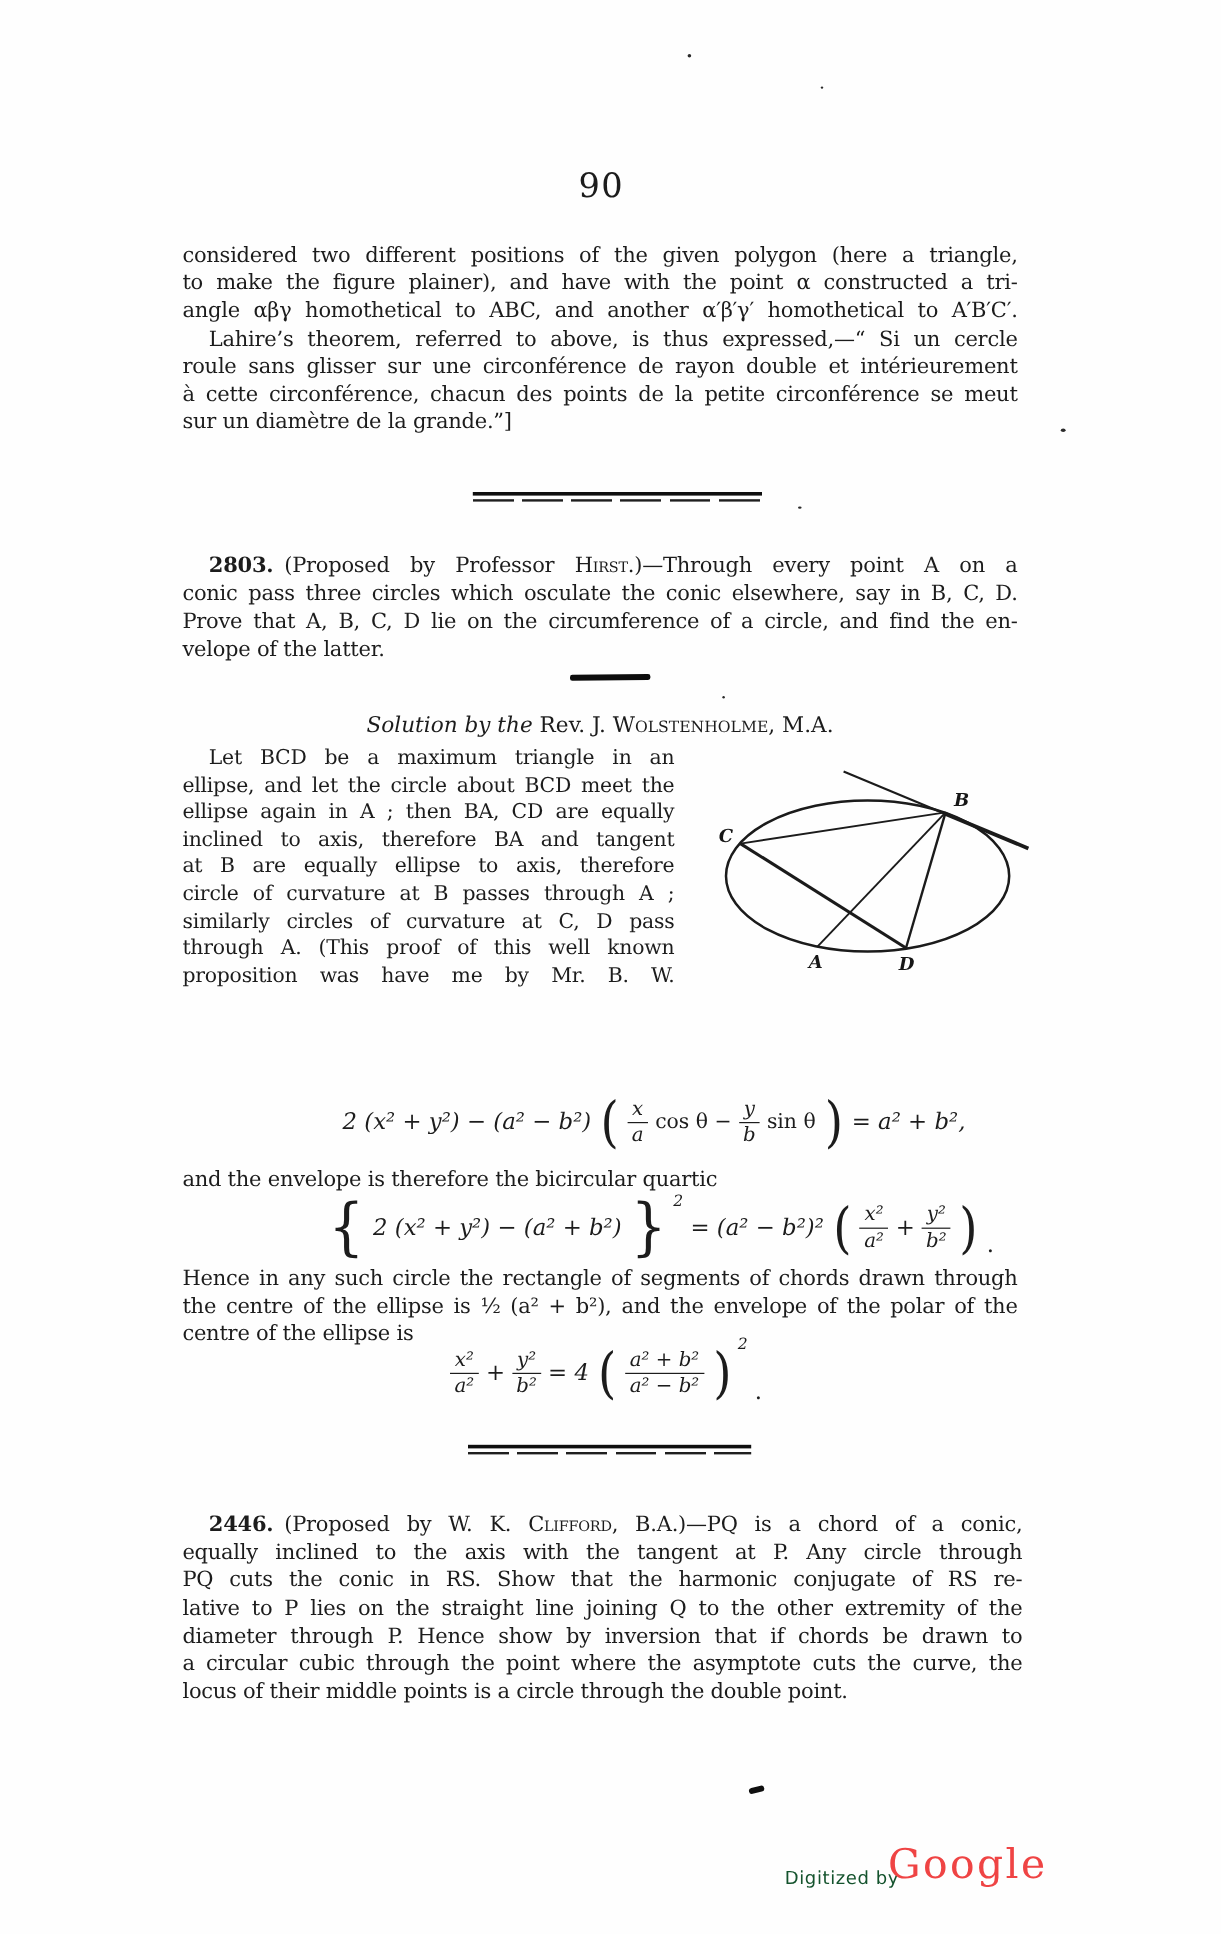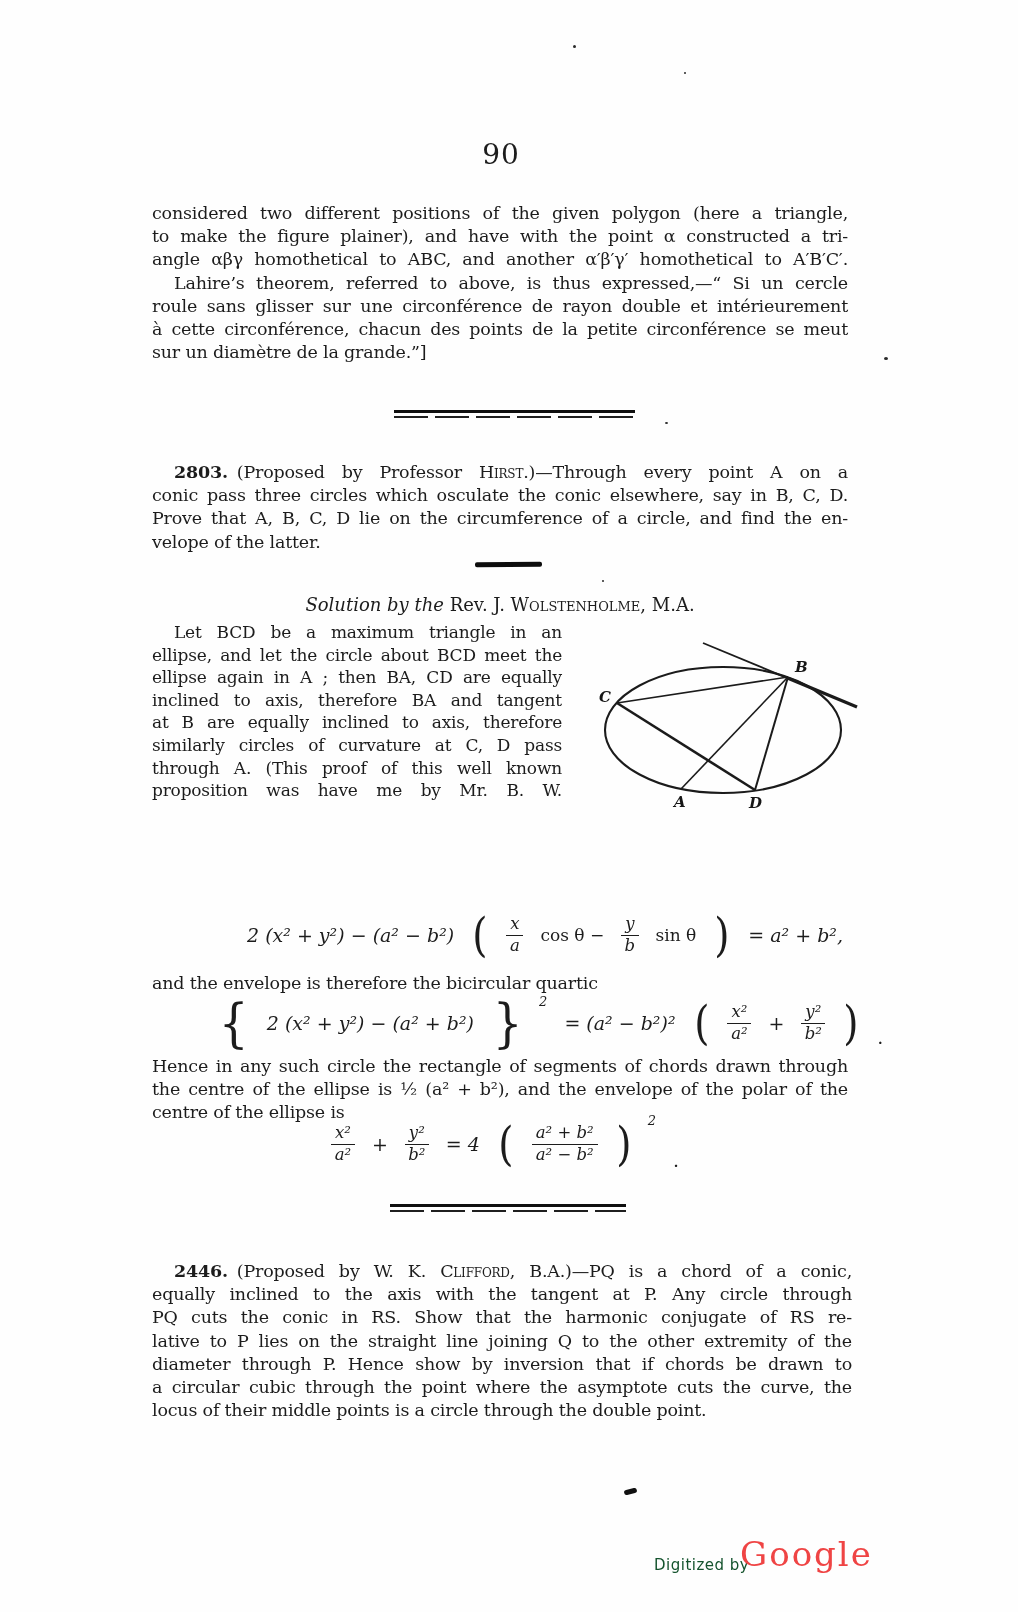--- a/index.html
+++ b/index.html
@@ -24,21 +24,21 @@
   
   .rule-double{position:absolute;}
   .rule-double .r1{height:2.6px;background:#0f0f0f;}
   .rule-double .r2{height:1.6px;margin-top:3.4px;
       background:repeating-linear-gradient(90deg,#1f1f1f 0 34px,rgba(31,31,31,0) 34px 41px);}
   .rule-short{position:absolute;left:475px;top:562px;width:67px;height:4.5px;background:#0d0d0d;
       border-radius:2px;transform:rotate(-0.6deg);}
 
   
   .eq{position:absolute;display:flex;align-items:center;justify-content:center;
-      font-size:19px;font-style:italic;column-gap:17px;}
+      font-size:19px;font-style:italic;column-gap:6px;}
   .eq .rm{font-style:normal;font-size:17px;}
   .frac{display:inline-flex;flex-direction:column;align-items:center;font-size:16.5px;line-height:1.15;}
   .frac .num{display:block;padding:0 4px 1px;border-bottom:1.4px solid #1c1c1c;}
   .frac .den{display:block;padding-top:1px;}
   .d{font-style:normal;line-height:1;font-weight:normal;}
   .d1{font-size:46px;transform:scaleX(0.85);}
   .d2{font-size:52px;transform:scaleX(0.9);}
   .exp{align-self:flex-start;font-size:13px;font-style:italic;margin-top:0;margin-left:-2px;}
   .eqend{align-self:flex-end;margin-bottom:4px;font-style:normal;}
 
@@ -95,21 +95,22 @@
 
   <div class="rule-short"></div>
 
   <div class="heading"><span class="it">Solution by the </span><span>Rev. J. </span><span class="sc">Wolstenholme</span><span>, M.A.</span></div>
 
   <div class="textblock" style="left:152px;top:621px;width:410px;line-height:22.6px;font-size:17px;">
       <div class="tline"><span class="indentpad"></span>Let BCD be a maximum triangle in an</div>
       <div class="tline">ellipse, and let the circle about BCD meet the</div>
       <div class="tline">ellipse again in A ; then BA, CD are equally</div>
       <div class="tline">inclined to axis, therefore BA and tangent</div>
-      <div class="tline">at B are equally inclined to axis, therefore</div>
+      <div class="tline">at B are equally ellipse to axis, therefore</div>
+      <div class="tline">circle of curvature at B passes through A ;</div>
       <div class="tline">similarly circles of curvature at C, D pass</div>
       <div class="tline">through A.  (This proof of this well known</div>
       <div class="tline">proposition was have me by Mr. B. W.</div>
     </div>
 
   <svg class="figure" width="305" height="205" viewBox="0 0 305 205">
     <ellipse cx="140" cy="114" rx="118" ry="63" fill="none" stroke="#1b1b1b" stroke-width="2.1"></ellipse>
     <line x1="120" y1="27" x2="205" y2="62.3" stroke="#1b1b1b" stroke-width="1.8"></line>
     <line x1="205" y1="62.3" x2="274" y2="91" stroke="#1b1b1b" stroke-width="3.2"></line>
     <line x1="34" y1="87" x2="205" y2="61" stroke="#1b1b1b" stroke-width="1.6"></line>

